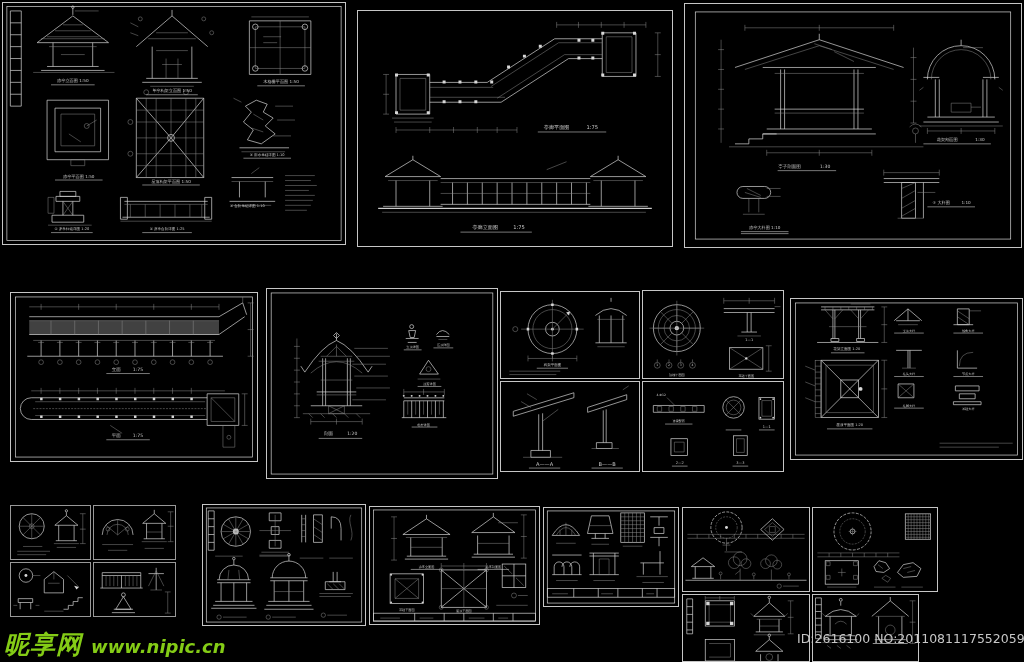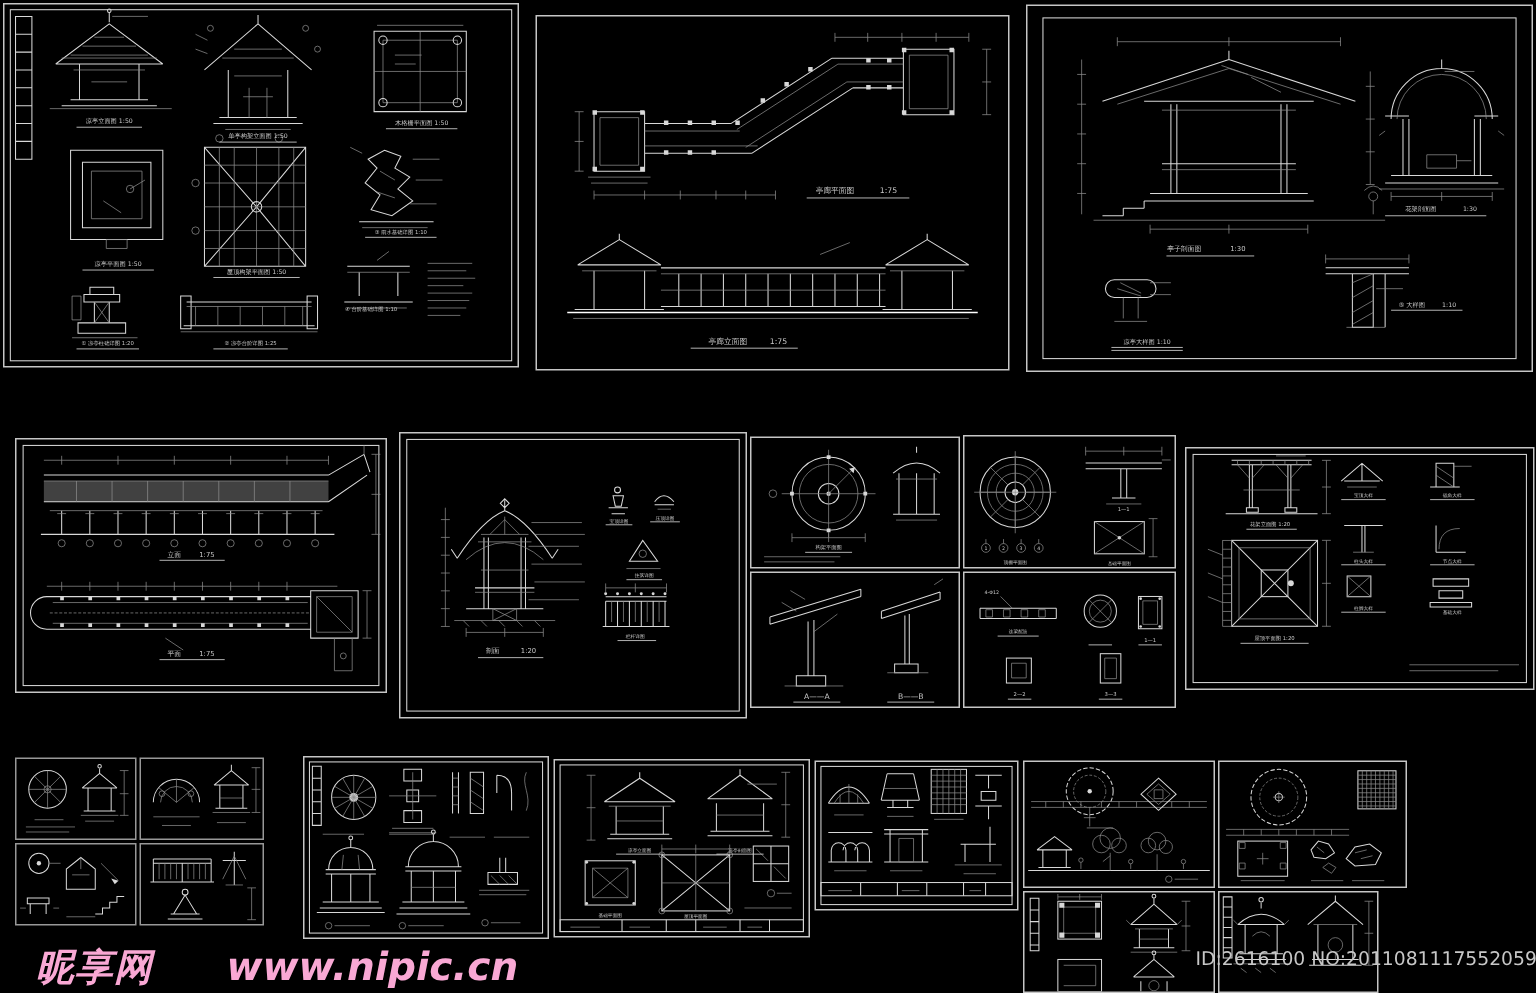--- a/index.html
+++ b/index.html
@@ -9,23 +9,23 @@
   .sheet svg{display:block;width:100%;height:100%;}
   svg .s{stroke:#d8d8d8;stroke-width:.7;fill:none;}
   svg .g{stroke:#8d8d8d;stroke-width:.5;fill:none;}
   svg .b{stroke:#ffffff;stroke-width:1;fill:none;}
   svg .f{fill:#d8d8d8;stroke:none;}
   svg .u{stroke:#c8c8c8;stroke-width:.6;fill:none;}
   svg .dash{stroke-dasharray:3 1.4;}
   svg .dash2{stroke-dasharray:2 1.2;}
   svg text{fill:#c8c8c8;font-family:"DejaVu Sans",sans-serif;text-anchor:middle;}
   .t3{font-size:3.2px;}.t35{font-size:3.6px;}.t4{font-size:4.2px;}.t45{font-size:4.6px;}.t5{font-size:5.2px;}
-  #watermark{position:absolute;left:24px;top:628px;z-index:20;color:#f9a8d4;font-weight:bold;font-style:italic;display:flex;gap:9px;align-items:baseline;justify-content:center;}
+  #watermark{position:absolute;left:4px;top:628px;z-index:20;color:#84cc16;font-weight:bold;font-style:italic;display:flex;gap:9px;align-items:baseline;justify-content:center;}
   #watermark .zh{font-size:25px;letter-spacing:1px;}
-  #watermark .url{font-size:26px;letter-spacing:0;margin-left:40px;}
+  #watermark .url{font-size:18px;letter-spacing:0;}
   #image-id{position:absolute;left:797px;top:631px;z-index:20;color:#c7c7c7;font-size:12.5px;white-space:nowrap;}
 </style>
 </head>
 <body>
 
 <div id="canvas">
 
   <div class="sheet" style="left:2px;top:2px;width:344px;height:243px">
     <svg viewBox="0 0 344 243">
       <rect class="s" x="3.5" y="3.5" width="337" height="236"></rect>

